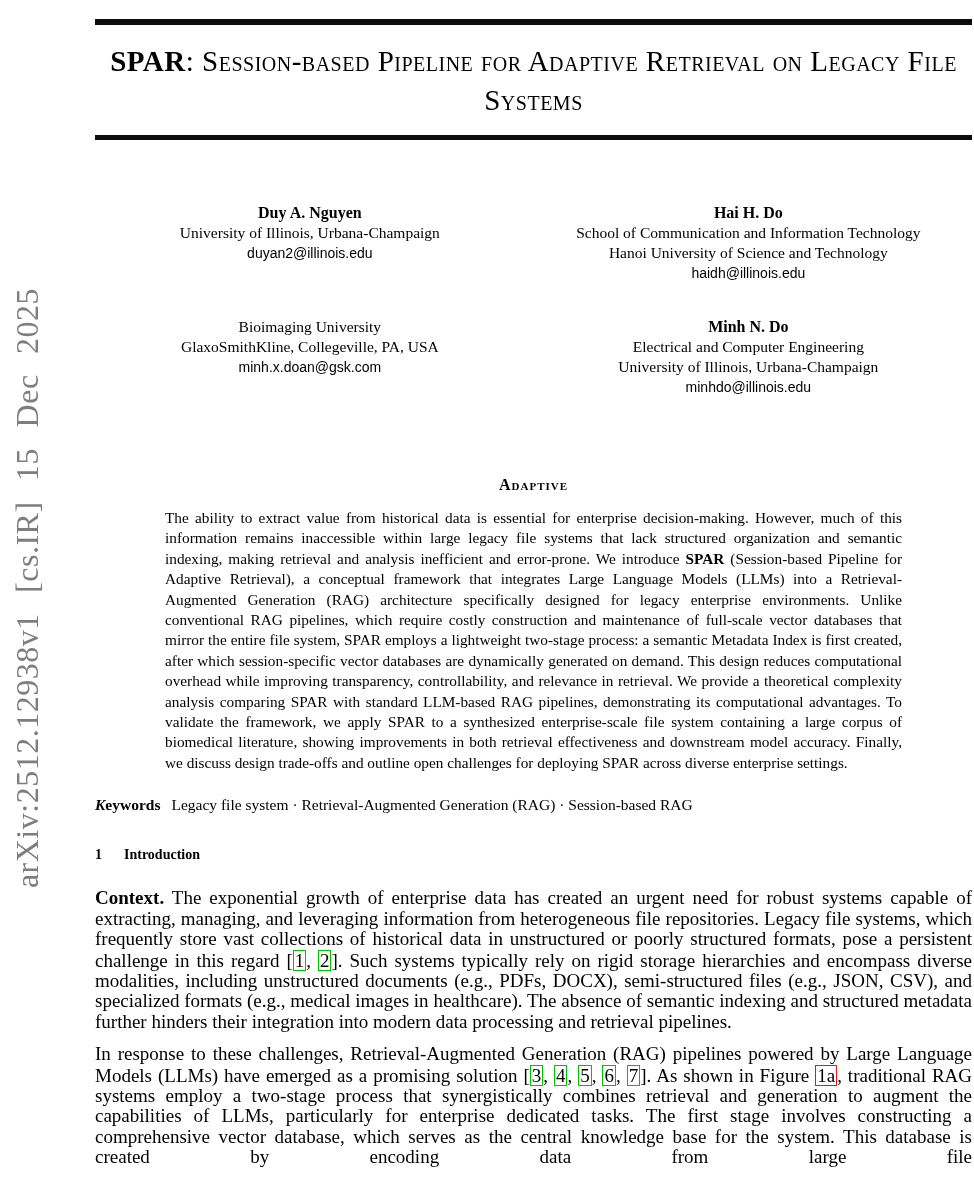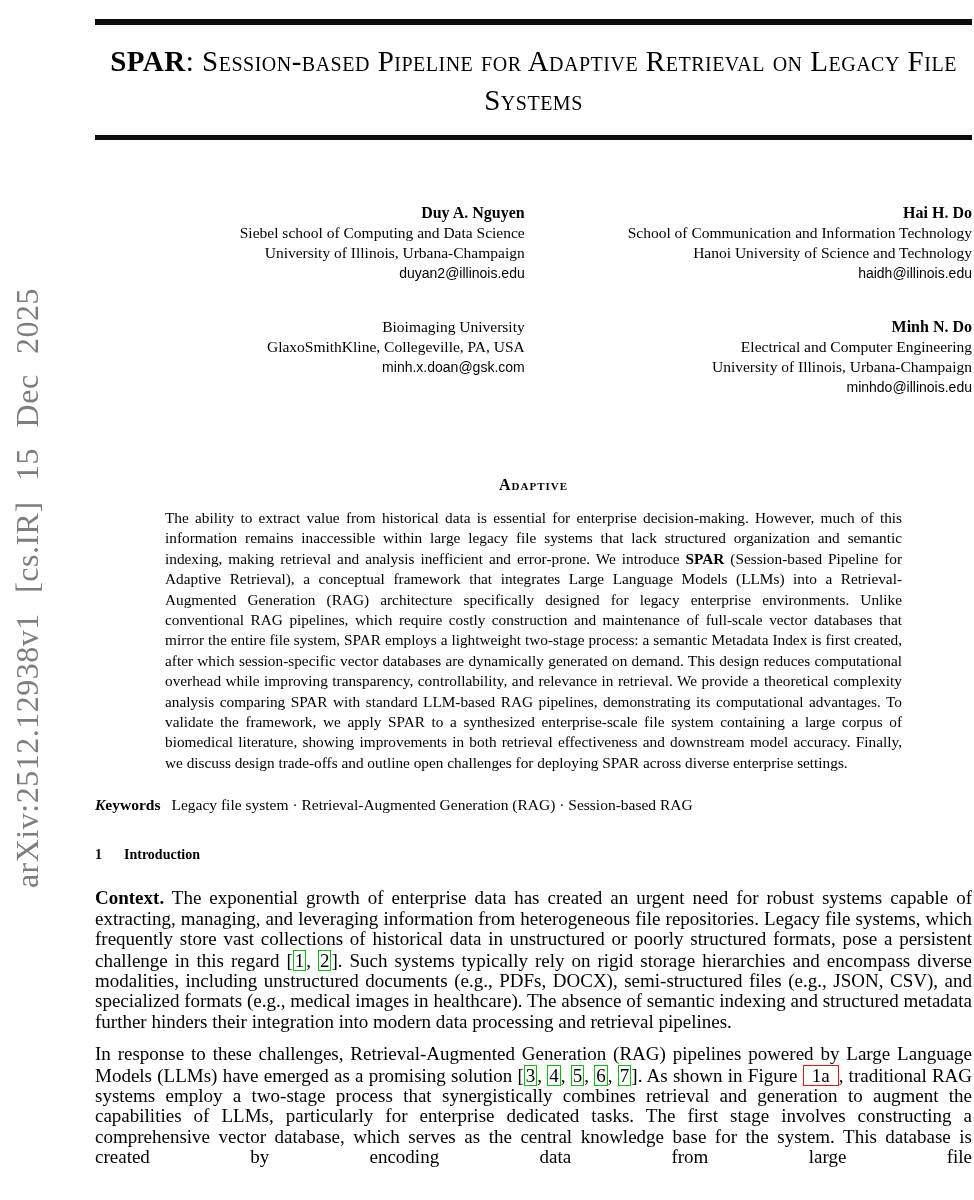--- a/index.html
+++ b/index.html
@@ -33,21 +33,21 @@
   }
   .title-spar { font-weight: bold; }
   .title-rest { font-variant: small-caps; }
 
   .authors-grid {
     margin-top: 63px;
     display: grid;
     grid-template-columns: 49% 51%;
     row-gap: 34px;
   }
-  .author-block { text-align: right; font-size: 15.5px; line-height: 20px; }
+  .author-block { text-align: center; font-size: 15.5px; line-height: 20px; }
   .a-name { font-weight: bold; font-size: 16px; }
   .a-email { font-family: Liberation Sans, sans-serif; font-size: 14px; letter-spacing: 0; }
 
   .abstract-heading {
     margin-top: 79px;
     text-align: center;
     font-weight: bold;
     font-size: 16px;
     font-variant: small-caps;
     letter-spacing: 1px;
@@ -78,21 +78,21 @@
 
   .seg-bold { font-weight: bold; }
   .seg-cite {
     border: 1.5px solid var(--cite-green, #00c200);
     padding: 0 1px;
     line-height: 1;
     display: inline-block;
   }
   .seg-figref {
     border: 1.5px solid var(--ref-red, #ee1111);
-    padding: 0 8px;
+    padding: 0 1px;
     line-height: 1;
     display: inline-block;
   }
 
   .watermark {
     position: absolute;
     left: 27px;
     top: 588px;
     transform: translate(-50%, -50%) rotate(-90deg);
     white-space: nowrap;
@@ -114,21 +114,20 @@
 
     <div class="rule rule-top"></div>
 
     <h1 class="paper-title"><span class="title-spar">SPAR</span><span class="title-rest">: Session-based Pipeline for Adaptive Retrieval on Legacy File Systems</span></h1>
 
     <div class="rule rule-mid"></div>
 
     <div class="authors-grid">
       <div class="author-block">
         <div class="a-name">Duy A. Nguyen</div>
-        <div class="a-line">Siebel school of Computing and Data Science</div>
         <div class="a-line">University of Illinois, Urbana-Champaign</div>
         <div class="a-email">duyan2@illinois.edu</div>
       </div>
       <div class="author-block">
         <div class="a-name">Hai H. Do</div>
         <div class="a-line">School of Communication and Information Technology</div>
         <div class="a-line">Hanoi University of Science and Technology</div>
         <div class="a-email">haidh@illinois.edu</div>
       </div>
       <div class="author-block">

